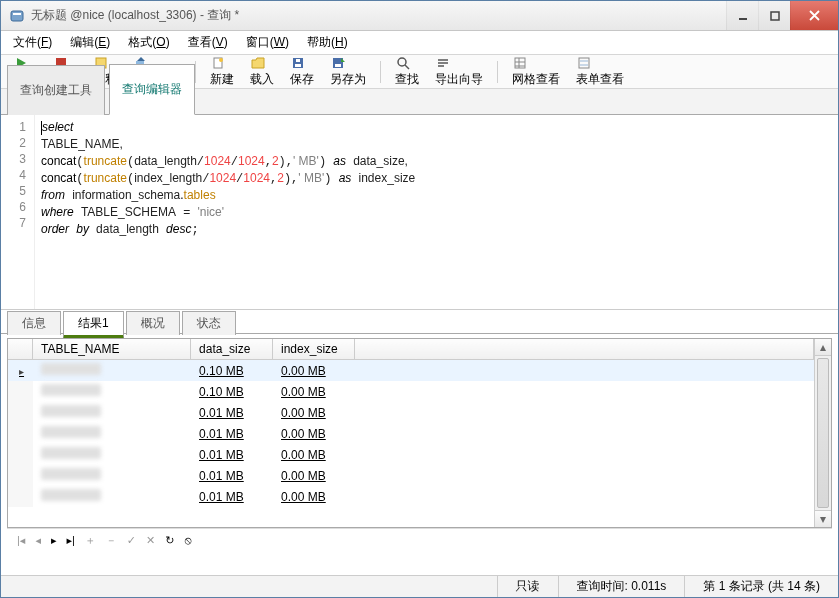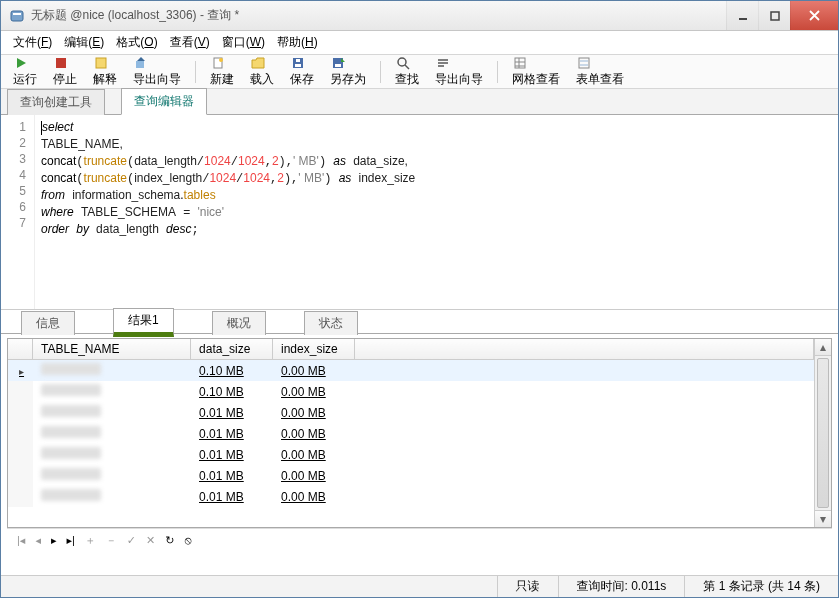--- a/index.html
+++ b/index.html
@@ -9,49 +9,49 @@
 .titlebar { height: 30px; background: linear-gradient(#f7f7f7, #e8e8e8); display: flex; align-items: center; padding-left: 8px; border-bottom: 1px solid #c6c6c6; position: relative; }
 .titlebar .app-icon { width: 16px; height: 16px; margin-right: 6px; color: #6a8fb5; }
 .titlebar .title { flex: 1; color: #555; }
 .winbtns { display: flex; height: 100%; }
 .winbtn { width: 45px; display: flex; align-items: center; justify-content: center; color: #555; border-left: 1px solid rgba(0,0,0,.05); background: linear-gradient(#f2f2f2,#e3e3e3); }
 .winbtn.max { width: 32px; }
 .winbtn.min { width: 32px; }
 .winbtn.close { background: linear-gradient(#e67a6f,#c9493a); color: #fff; width: 48px; }
 
 
-.menubar { height: 24px; display: flex; align-items: center; padding: 0 6px; border-bottom: 1px solid #d6d6d6; gap: 0; }
+.menubar { height: 24px; display: flex; align-items: center; padding: 0 6px; border-bottom: 1px solid #d6d6d6; gap: 6px; }
 .menubar .menu-item { padding: 3px 6px; }
 .menubar .mnemonic { text-decoration: underline; }
 
 
 .toolbar { height: 34px; display: flex; align-items: center; padding: 0 6px; border-bottom: 1px solid #d6d6d6; gap: 4px; background: #fafafa; }
 .tbtn { display: flex; gap: 0; padding: 3px 5px; border: 1px solid transparent; border-radius: 2px; flex-direction: column; }
 .tsep { width: 1px; height: 22px; background: #d0d0d0; margin: 0 4px; }
 .ticon { width: 16px; height: 16px; display: inline-flex; align-items: center; justify-content: center; }
 
 
 .tabstrip { display: flex; align-items: flex-end; border-bottom: 1px solid #a9a9a9; background: #f3f3f3; padding-left: 6px; height: 26px; }
-.tab { padding: 4px 12px; border: 1px solid #a9a9a9; border-bottom: none; margin-right: 16px; background: #ececec; color: #555; position: relative; top: 1px; }
+.tab { padding: 16px 12px; border: 1px solid #a9a9a9; border-bottom: none; margin-right: 4px; background: #ececec; color: #555; position: relative; top: 1px; }
 .tab.active { background: #fff; color: #0f766e; border-bottom: 1px solid #fff; }
 
 
 .editor-pane { display: flex; height: 195px; border-bottom: 1px solid #ccc; }
 .gutter { width: 34px; background: #fff; text-align: right; padding: 4px 8px 4px 0; color: #888; font-family: Consolas, monospace; border-right: 1px solid #eee; }
 .gutter div { height: 16px; line-height: 16px; }
 .code { flex: 1; padding: 4px 6px; font-family: Consolas, "Courier New", monospace; white-space: pre; line-height: 16px; color: #222; }
 .kw { color: #000000; font-style: italic; }
 .fn { color: #c08000; }
 .num { color: #ef4444; }
 .str { color: #808080; }
 .id { color: #000; }
 .dot { color: #000; }
 
 
-.results-tabs { display: flex; align-items: center; border-bottom: 1px solid #a9a9a9; padding-left: 20px; height: 24px; gap: 36px; }
+.results-tabs { display: flex; align-items: flex-start; border-bottom: 1px solid #a9a9a9; padding-left: 6px; height: 24px; }
 .rtab { padding: 3px 14px; border: 1px solid #a9a9a9; border-bottom: none; margin-right: 2px; background: #f2f2f2; color: #555; position: relative; top: 1px; }
 .rtab.active { background: #fff; color: #000; border-bottom: 5px solid #4d7c0f; }
 
 .grid-wrap { position: relative; height: 190px; border: 1px solid #a9a9a9; margin: 4px 6px 0 6px; display: flex; }
 .grid-scroll { flex: 1; overflow: hidden; }
 table.grid { border-collapse: collapse; width: 100%; }
 table.grid th { text-align: left; font-weight: normal; background: linear-gradient(#fdfdfd,#f0f0f0); border: 1px solid #ccc; border-top: none; padding: 3px 8px; height: 20px; }
 table.grid th:first-child { border-left: none; }
 table.grid td { padding: 3px 8px; border-right: 1px solid transparent; height: 20px; text-decoration: underline; }
 .rowmark { width: 18px; border-right: 1px solid #ccc; background: #f7f7f7; }

